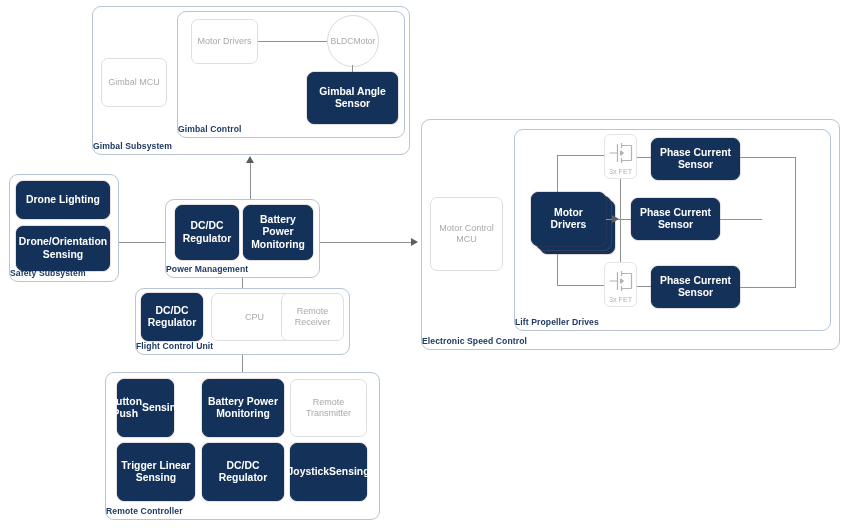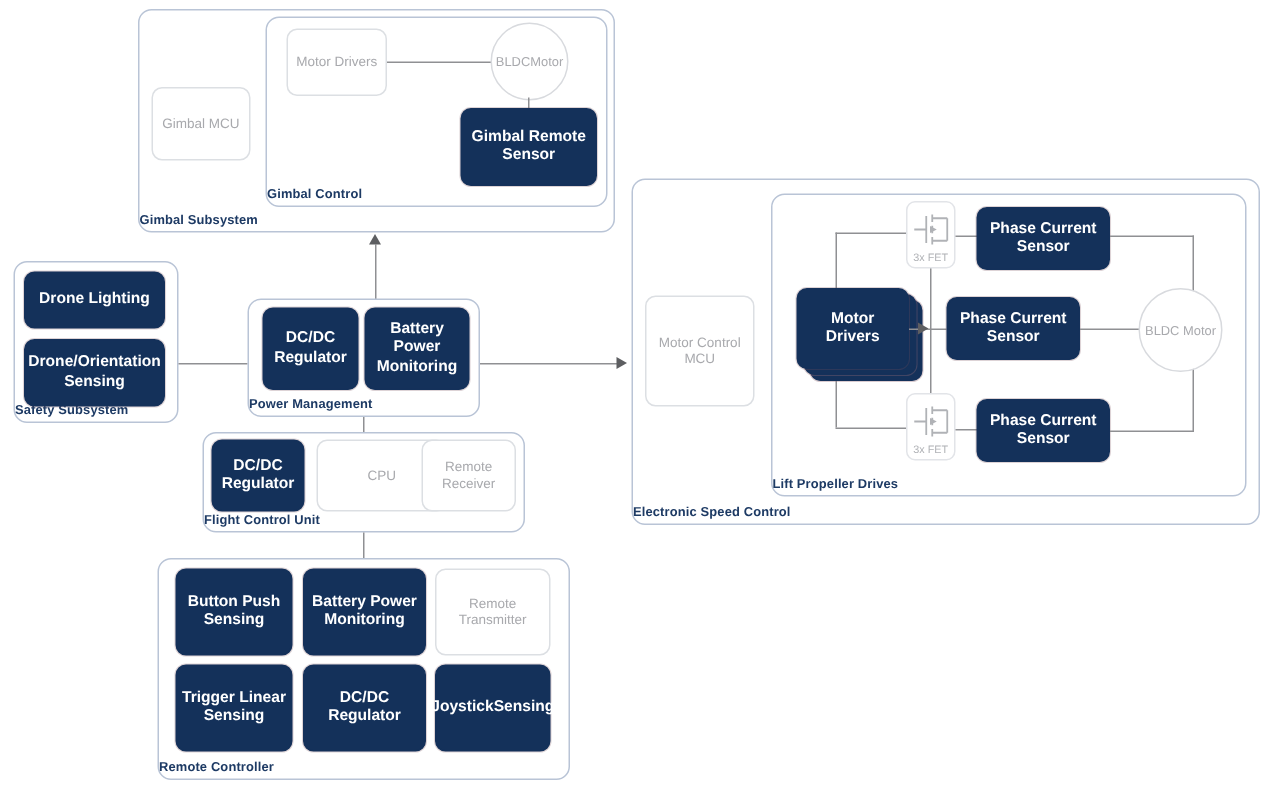--- a/index.html
+++ b/index.html
@@ -131,21 +131,21 @@
   <div class="ln h" style="left:258px; top:41px; width:70px;"></div>
 
   <div class="blk circle" style="left:327px; top:15px; width:52px; height:52px; flex-direction:row;">
     <span>BLDC</span>
     <span>Motor</span>
   </div>
 
   <div class="ln v" style="left:352px; top:65px; width:1.4px; height:10px;"></div>
 
   <div class="blk filled" style="left:307px; top:72px; width:91px; height:52px; flex-direction:column;">
-    <span>Gimbal Remote</span>
+    <span>Gimbal Angle</span>
     <span>Sensor</span>
   </div>
 
   <div class="ln v" style="left:250px; top:163px; height:45px;"></div>
   <div class="arrow up" style="left:246px; top:156px;"></div>
 
   <div class="group" style="left:9px; top:174px; width:110px; height:108px;">
     <div class="group-label">Safety Subsystem</div>
   </div>
 
@@ -194,21 +194,21 @@
     <span>Remote</span>
     <span>Receiver</span>
   </div>
 
   <div class="ln v" style="left:242px; top:355px; height:17px;"></div>
 
   <div class="group" style="left:105px; top:372px; width:275px; height:148px;">
     <div class="group-label">Remote Controller</div>
   </div>
 
-  <div class="blk filled" style="left:117px; top:379px; width:78px; height:58px; flex-direction:column;">
+  <div class="blk filled" style="left:117px; top:379px; width:57px; height:58px; ">
     <span>Button Push</span>
     <span>Sensing</span>
   </div>
 
   <div class="blk filled" style="left:202px; top:379px; width:82px; height:58px; flex-direction:column;">
     <span>Battery Power</span>
     <span>Monitoring</span>
   </div>
 
   <div class="blk ghost" style="left:290px; top:379px; width:77px; height:58px; flex-direction:column;">
@@ -311,15 +311,14 @@
   <div class="blk filled" style="left:651px; top:266px; width:89px; height:42px; flex-direction:column;">
     <span>Phase Current</span>
     <span>Sensor</span>
   </div>
 
   <div class="ln h" style="left:740px; top:157px; width:56px;"></div>
   <div class="ln h" style="left:740px; top:287px; width:56px;"></div>
   <div class="ln v" style="left:795px; top:157px; height:131px;"></div>
   <div class="ln h" style="left:720px; top:219px; width:42px;"></div>
 
-  <div class="blk circle" style="left:759px; top:192px; width:56px; height:56px;">BLDC Motor</div>
 
 </div>
 
 </body></html>

